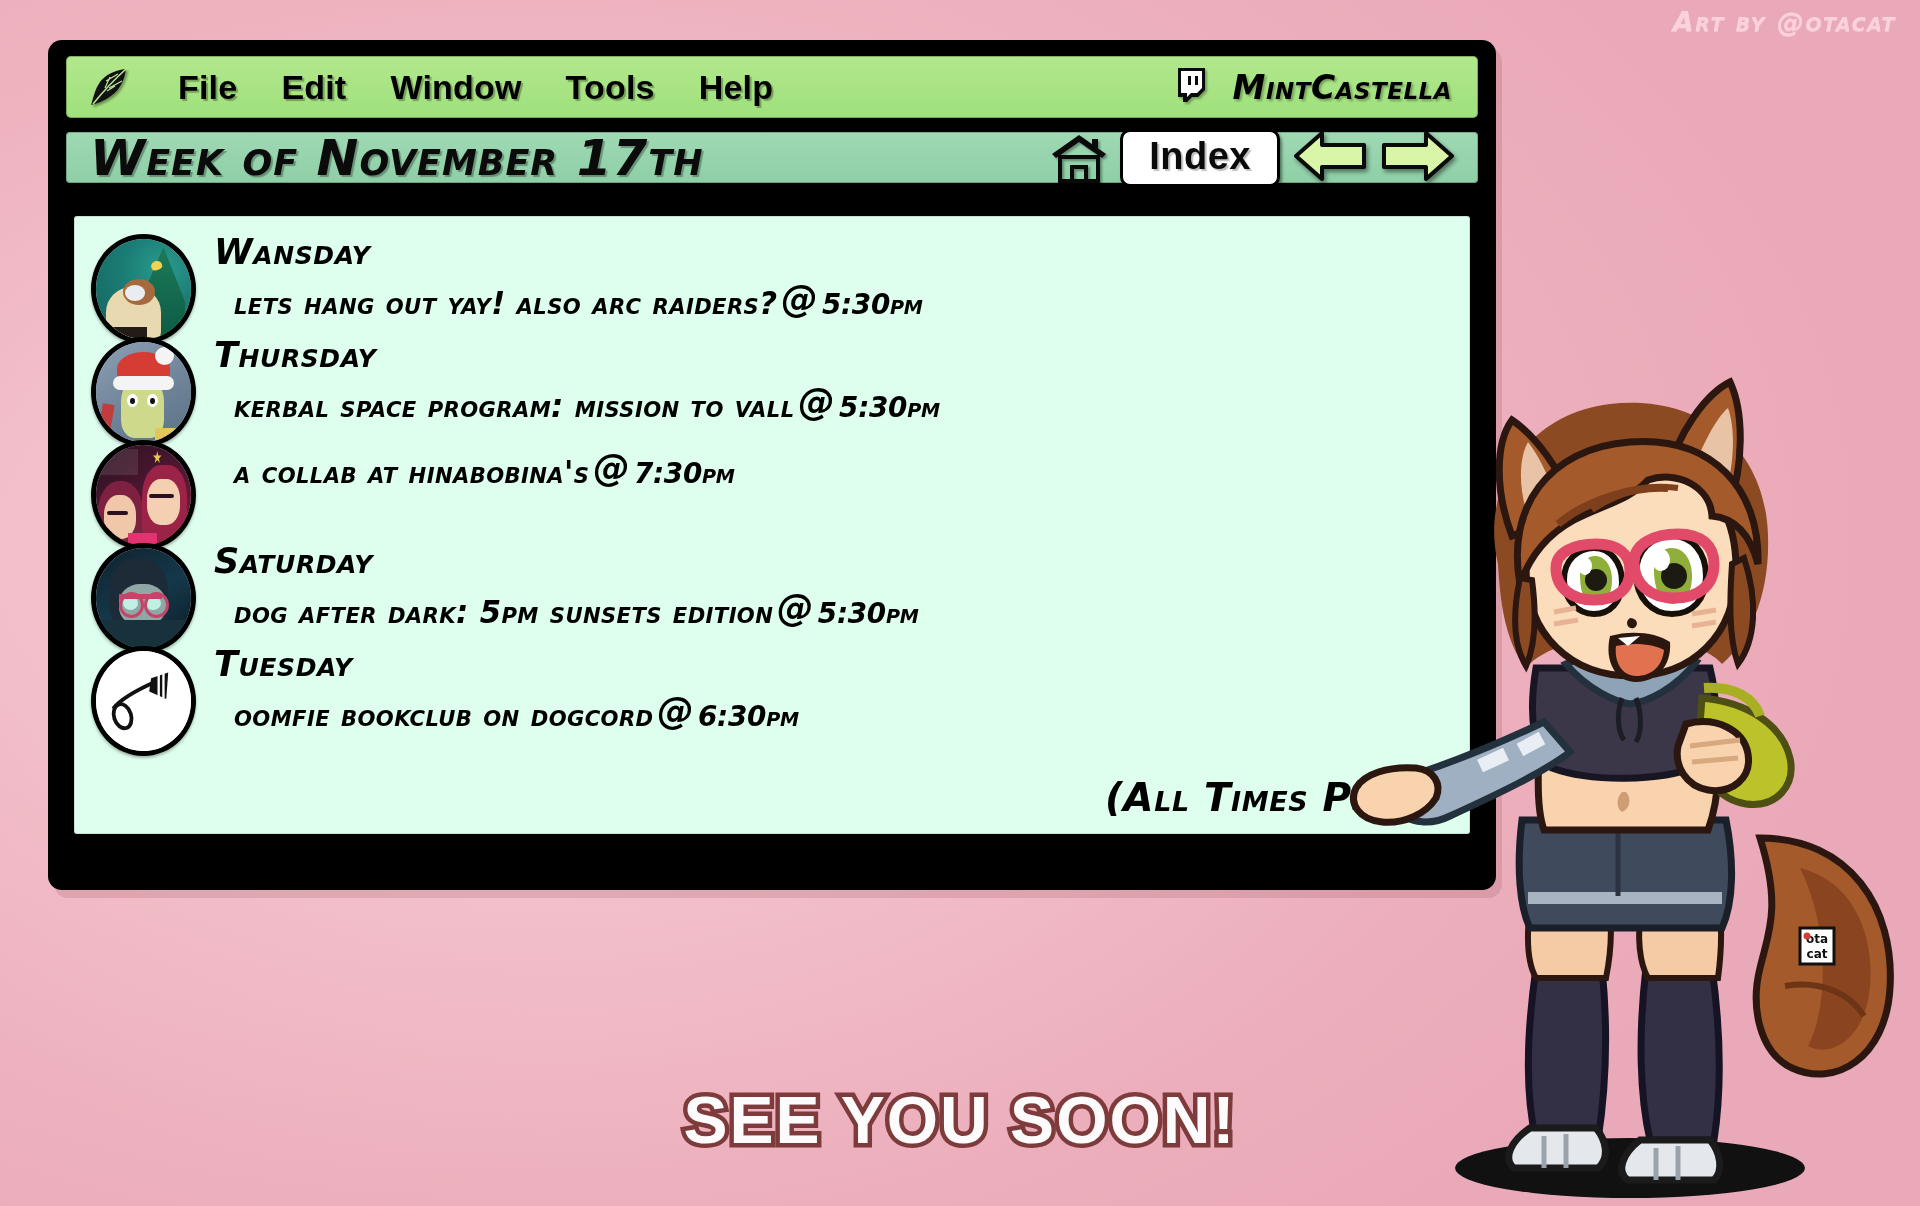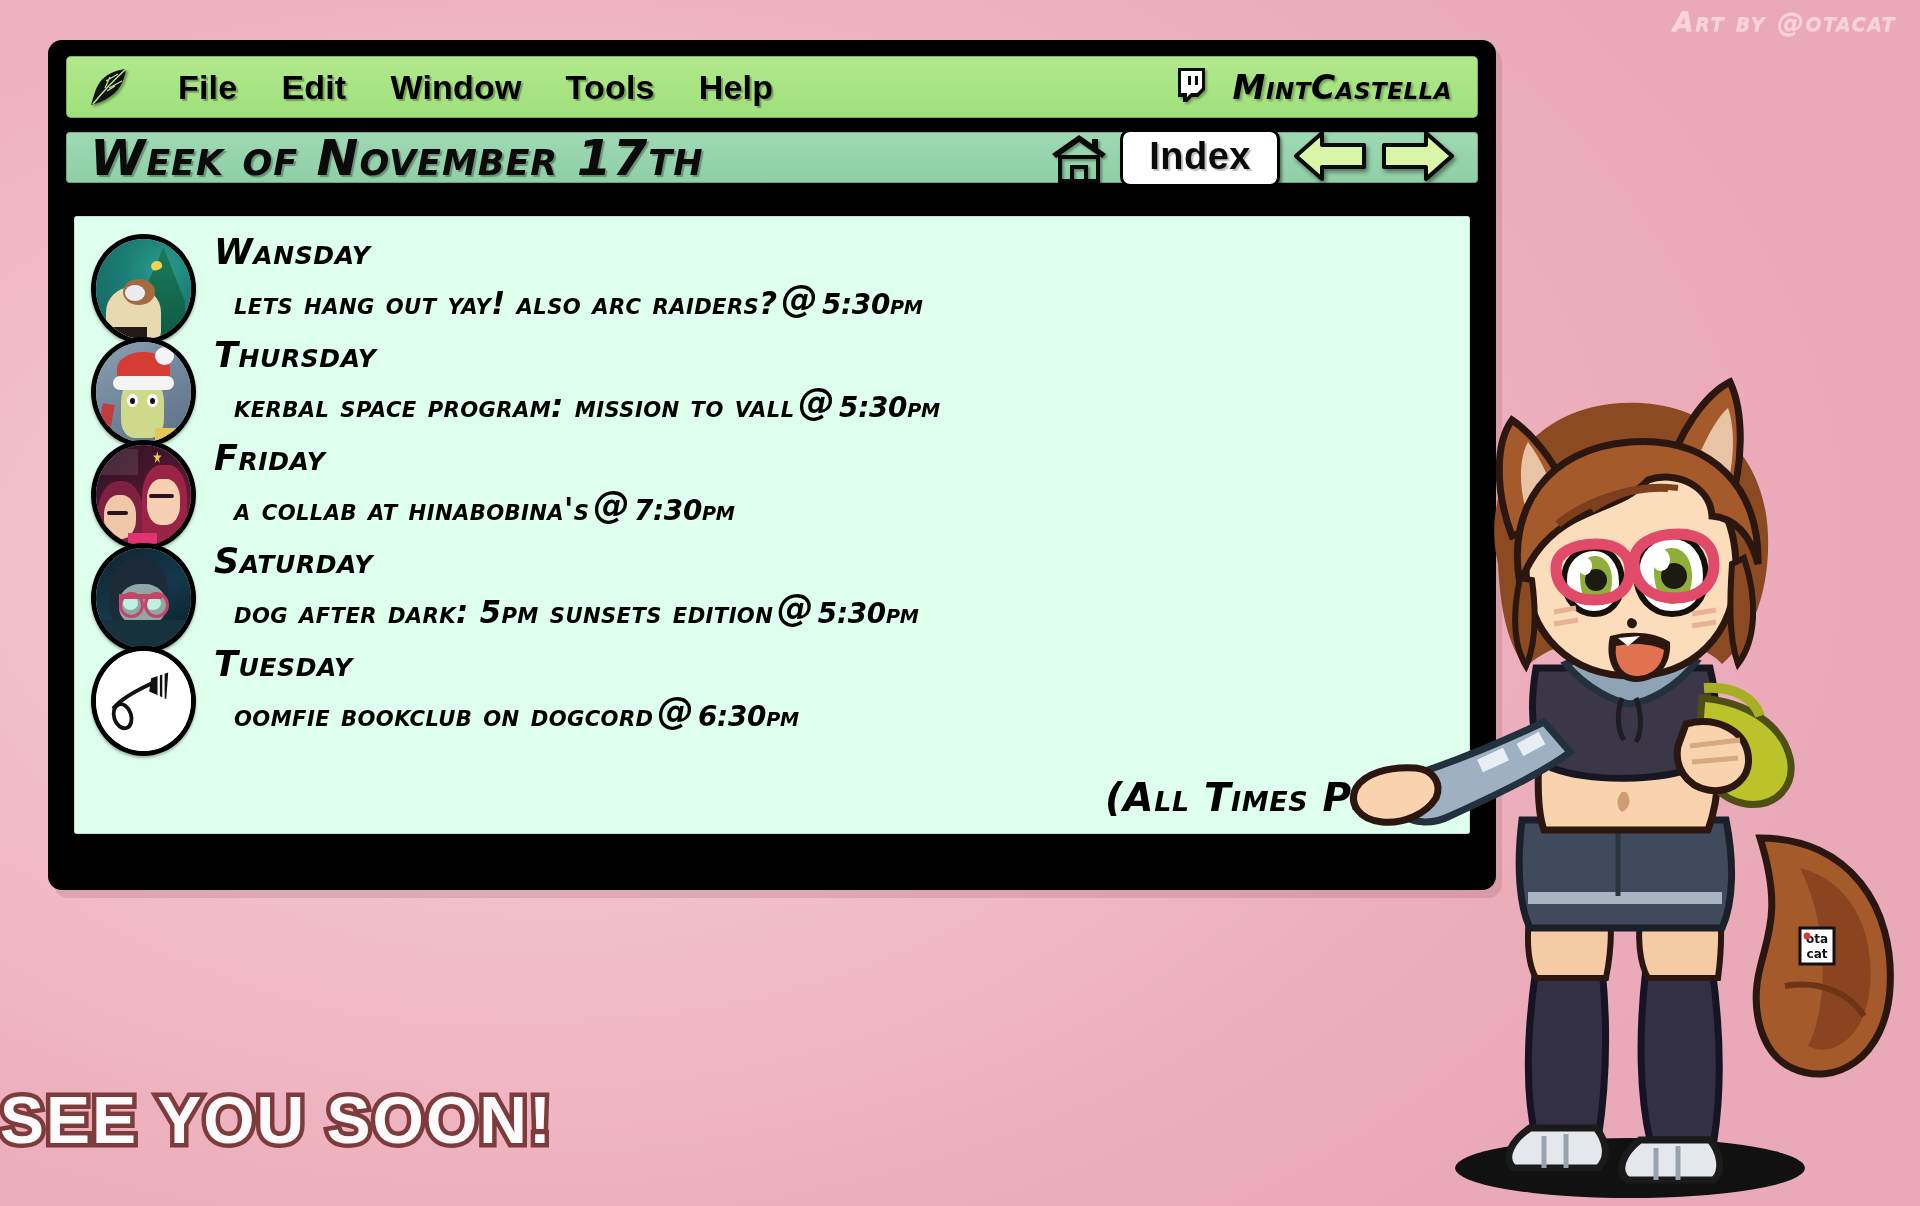--- a/index.html
+++ b/index.html
@@ -147,20 +147,21 @@
   .pst-note{
     position:absolute;right:44px;bottom:14px;
     font-family:"DejaVu Sans", sans-serif;
     font-weight:bold;font-style:italic;font-size:39px;color:#000;
     font-variant:small-caps;letter-spacing:.6px;
   }
 
   
   .see-you{
     position:absolute;left:0;right:0;top:1082px;
+    text-align:center;
     font-family:"Liberation Sans", sans-serif;
     font-weight:bold;font-size:66px;letter-spacing:2px;
     color:#fdfbfb;
     -webkit-text-stroke:9px #7e3b3b;
     paint-order:stroke fill;
     z-index:25;
   }
 
   
   .character{
@@ -285,21 +286,20 @@
           <div style="position:absolute;left:48%;top:20%;width:48%;height:80%;background:#9b2347;border-radius:40% 40% 24% 24%;"></div>
           <div style="position:absolute;left:54%;top:34%;width:34%;height:46%;background:#f5cfb2;border-radius:42%;"></div>
           <div style="position:absolute;left:56%;top:49%;width:26%;height:4%;background:#2c1020;border-radius:3px;"></div>
           <div style="position:absolute;left:12%;top:66%;width:22%;height:4%;background:#2c1020;border-radius:3px;"></div>
           <div style="position:absolute;left:60%;top:6%;width:9%;height:12%;background:#e8c94f;clip-path:polygon(50% 0,61% 38%,100% 38%,68% 62%,80% 100%,50% 76%,20% 100%,32% 62%,0 38%,39% 38%);"></div>
           <div style="position:absolute;left:4%;top:4%;width:40%;height:26%;background:rgba(255,255,255,.10);"></div>
           <div style="position:absolute;left:34%;top:88%;width:30%;height:14%;background:#e0336f;"></div>
         </div>
       </div>
       <div class="row-text">
-        <div class="day">Friday</div>
         <div class="desc">
           <span>a collab at hinabobina's</span><span class="at">@</span><span class="time">7:30pm</span>
         </div>
       </div>
     </div>
 
     <div class="row">
       <div class="avatar">
         <div class="av-inner" style="background:linear-gradient(150deg,#10222e 0%,#14384a 50%,#0c1a24 100%);">
           <div style="position:absolute;left:14%;top:10%;width:62%;height:72%;background:#1d2a38;border-radius:46% 46% 34% 34%;"></div>

